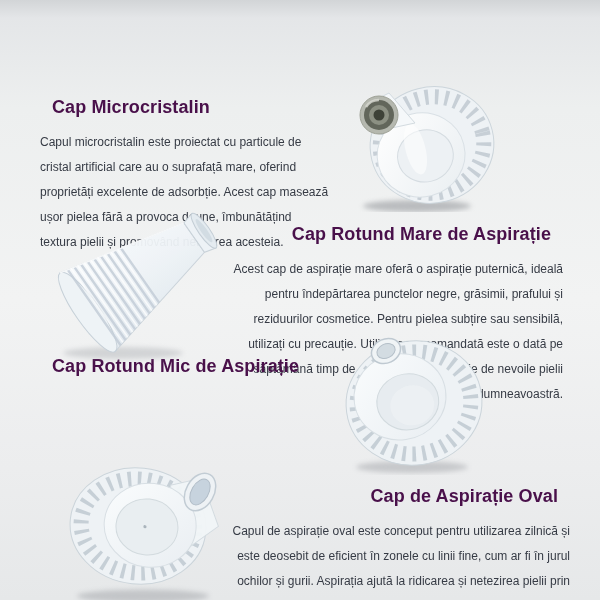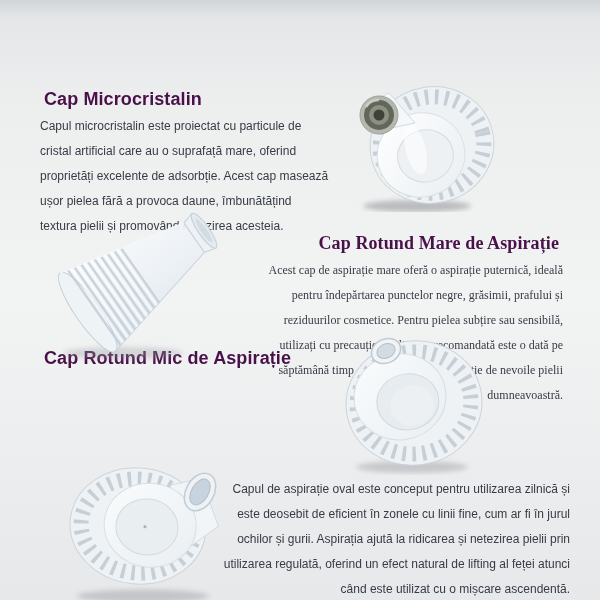--- a/index.html
+++ b/index.html
@@ -8,29 +8,29 @@
     --bg:#edeff0;
   }
   html,body{margin:0;padding:0;}
   .canvas{
     position:relative;width:600px;height:600px;overflow:hidden;
     background:linear-gradient(180deg,#d2d5d7 0%,#e4e6e8 3%,#edefef 18%,#f2f3f3 50%,#ecedee 78%,#e6e8e9 100%);
     font-family:"Liberation Sans",sans-serif;
   }
   .tb{position:absolute;margin:0;}
   .tb h2{
-    margin:4px;font-size:18px;line-height:22px;font-weight:bold;
+    margin:12px;font-size:18px;line-height:22px;font-weight:bold;
     color:var(--title-color);letter-spacing:0.1px;
   }
   .tb p{
     margin:4px 0 0 0;font-size:12px;line-height:25px;
     color:var(--body-color);white-space:pre;
   }
   .s1{left:40px;top:84px;text-align:left;}
-  .s2{right:37px;top:228px;text-align:right;font-family:Liberation Serif, serif;}
+  .s2{right:37px;top:211px;text-align:right;}
   .s3{left:40px;top:343px;text-align:left;}
   .s4{right:30px;top:473px;text-align:right;}
   .product{position:absolute;margin:0;padding:0;}
   .p1{left:337px;top:57px;width:175px;height:155px;}
   .p2{left:45px;top:212px;width:200px;height:150px;}
   .p3{left:330px;top:325px;width:170px;height:150px;}
   .p4{left:48px;top:458px;width:205px;height:145px;}
   .product svg{display:block;width:100%;height:100%;}
 </style>
 </head>
@@ -55,20 +55,21 @@
 utilizați cu precauție. Utilizarea recomandată este o dată pe
 săptămână timp de cinci minute, în funcție de nevoile pielii
 dumneavoastră.</p>
   </section>
 
   <section class="tb s3">
     <h2>Cap Rotund Mic de Aspirație</h2>
   </section>
 
   <section class="tb s4">
+    <h2>Cap de Aspirație Oval</h2>
     <p>Capul de aspirație oval este conceput pentru utilizarea zilnică și
 este deosebit de eficient în zonele cu linii fine, cum ar fi în jurul
 ochilor și gurii. Aspirația ajută la ridicarea și netezirea pielii prin
 utilizarea regulată, oferind un efect natural de lifting al feței atunci
 când este utilizat cu o mișcare ascendentă.</p>
   </section>
 
   <figure class="product p1">
     <svg viewBox="0 0 175 155" xmlns="http://www.w3.org/2000/svg">
       <defs>

